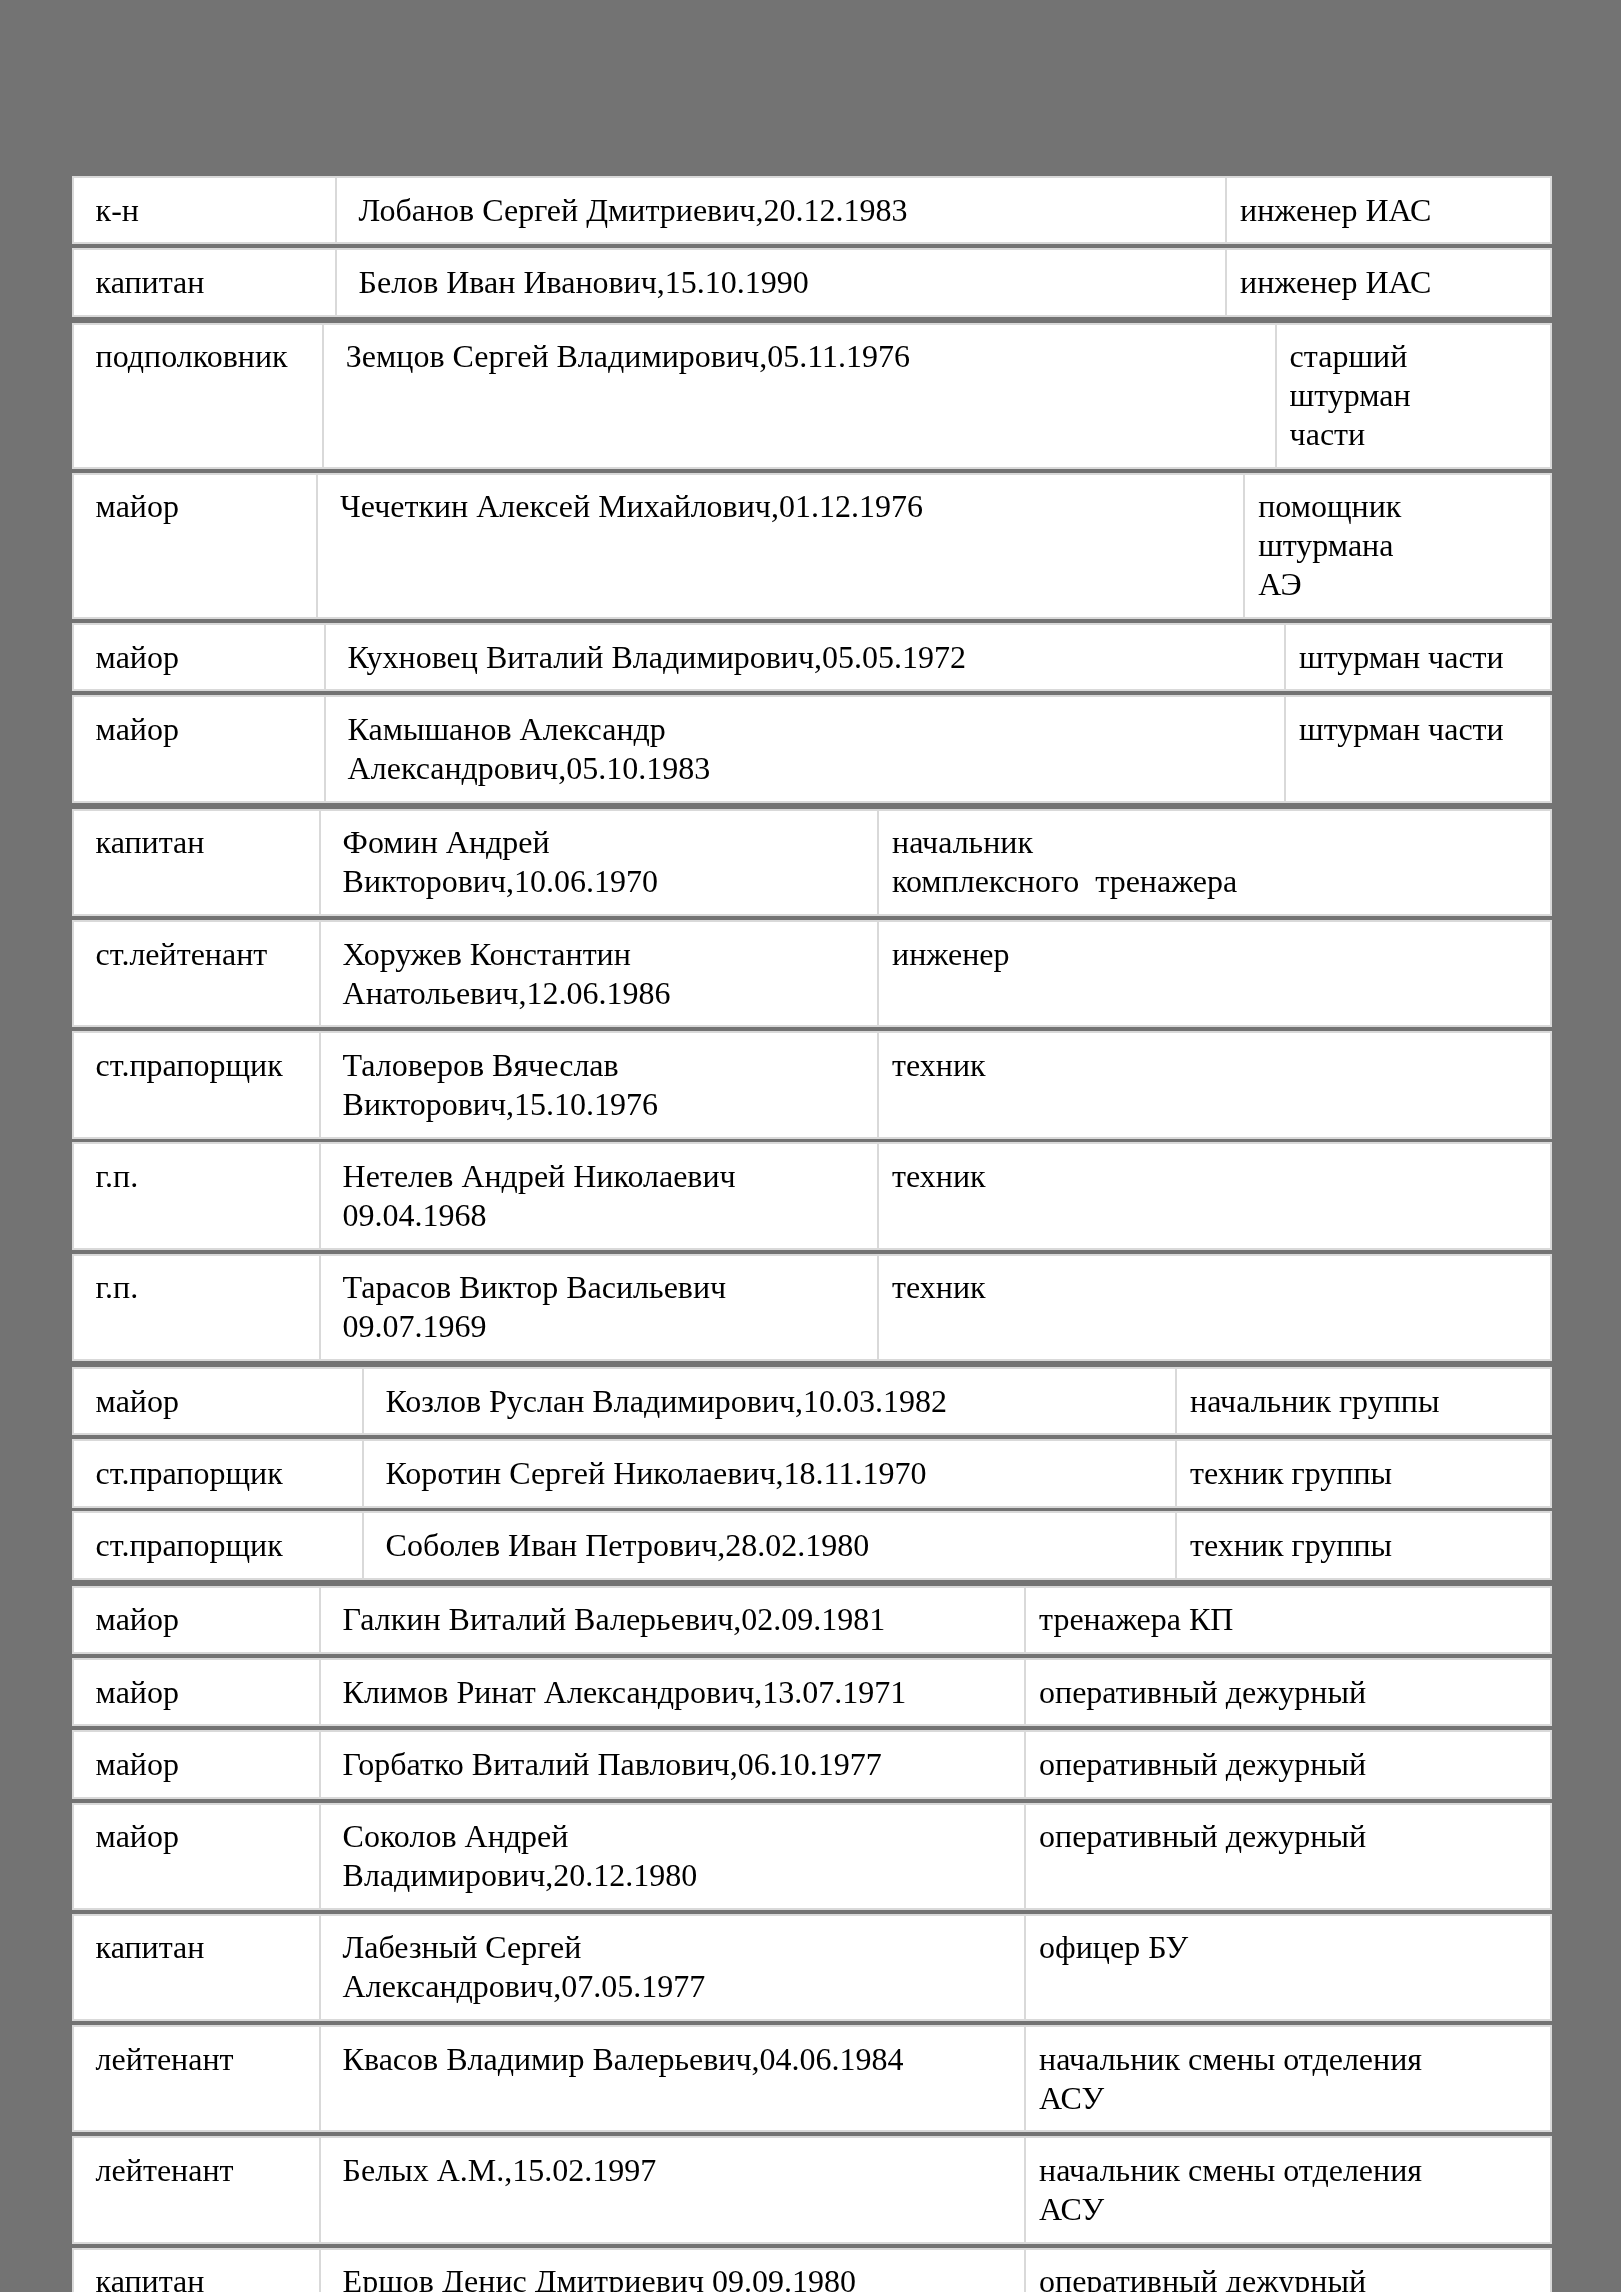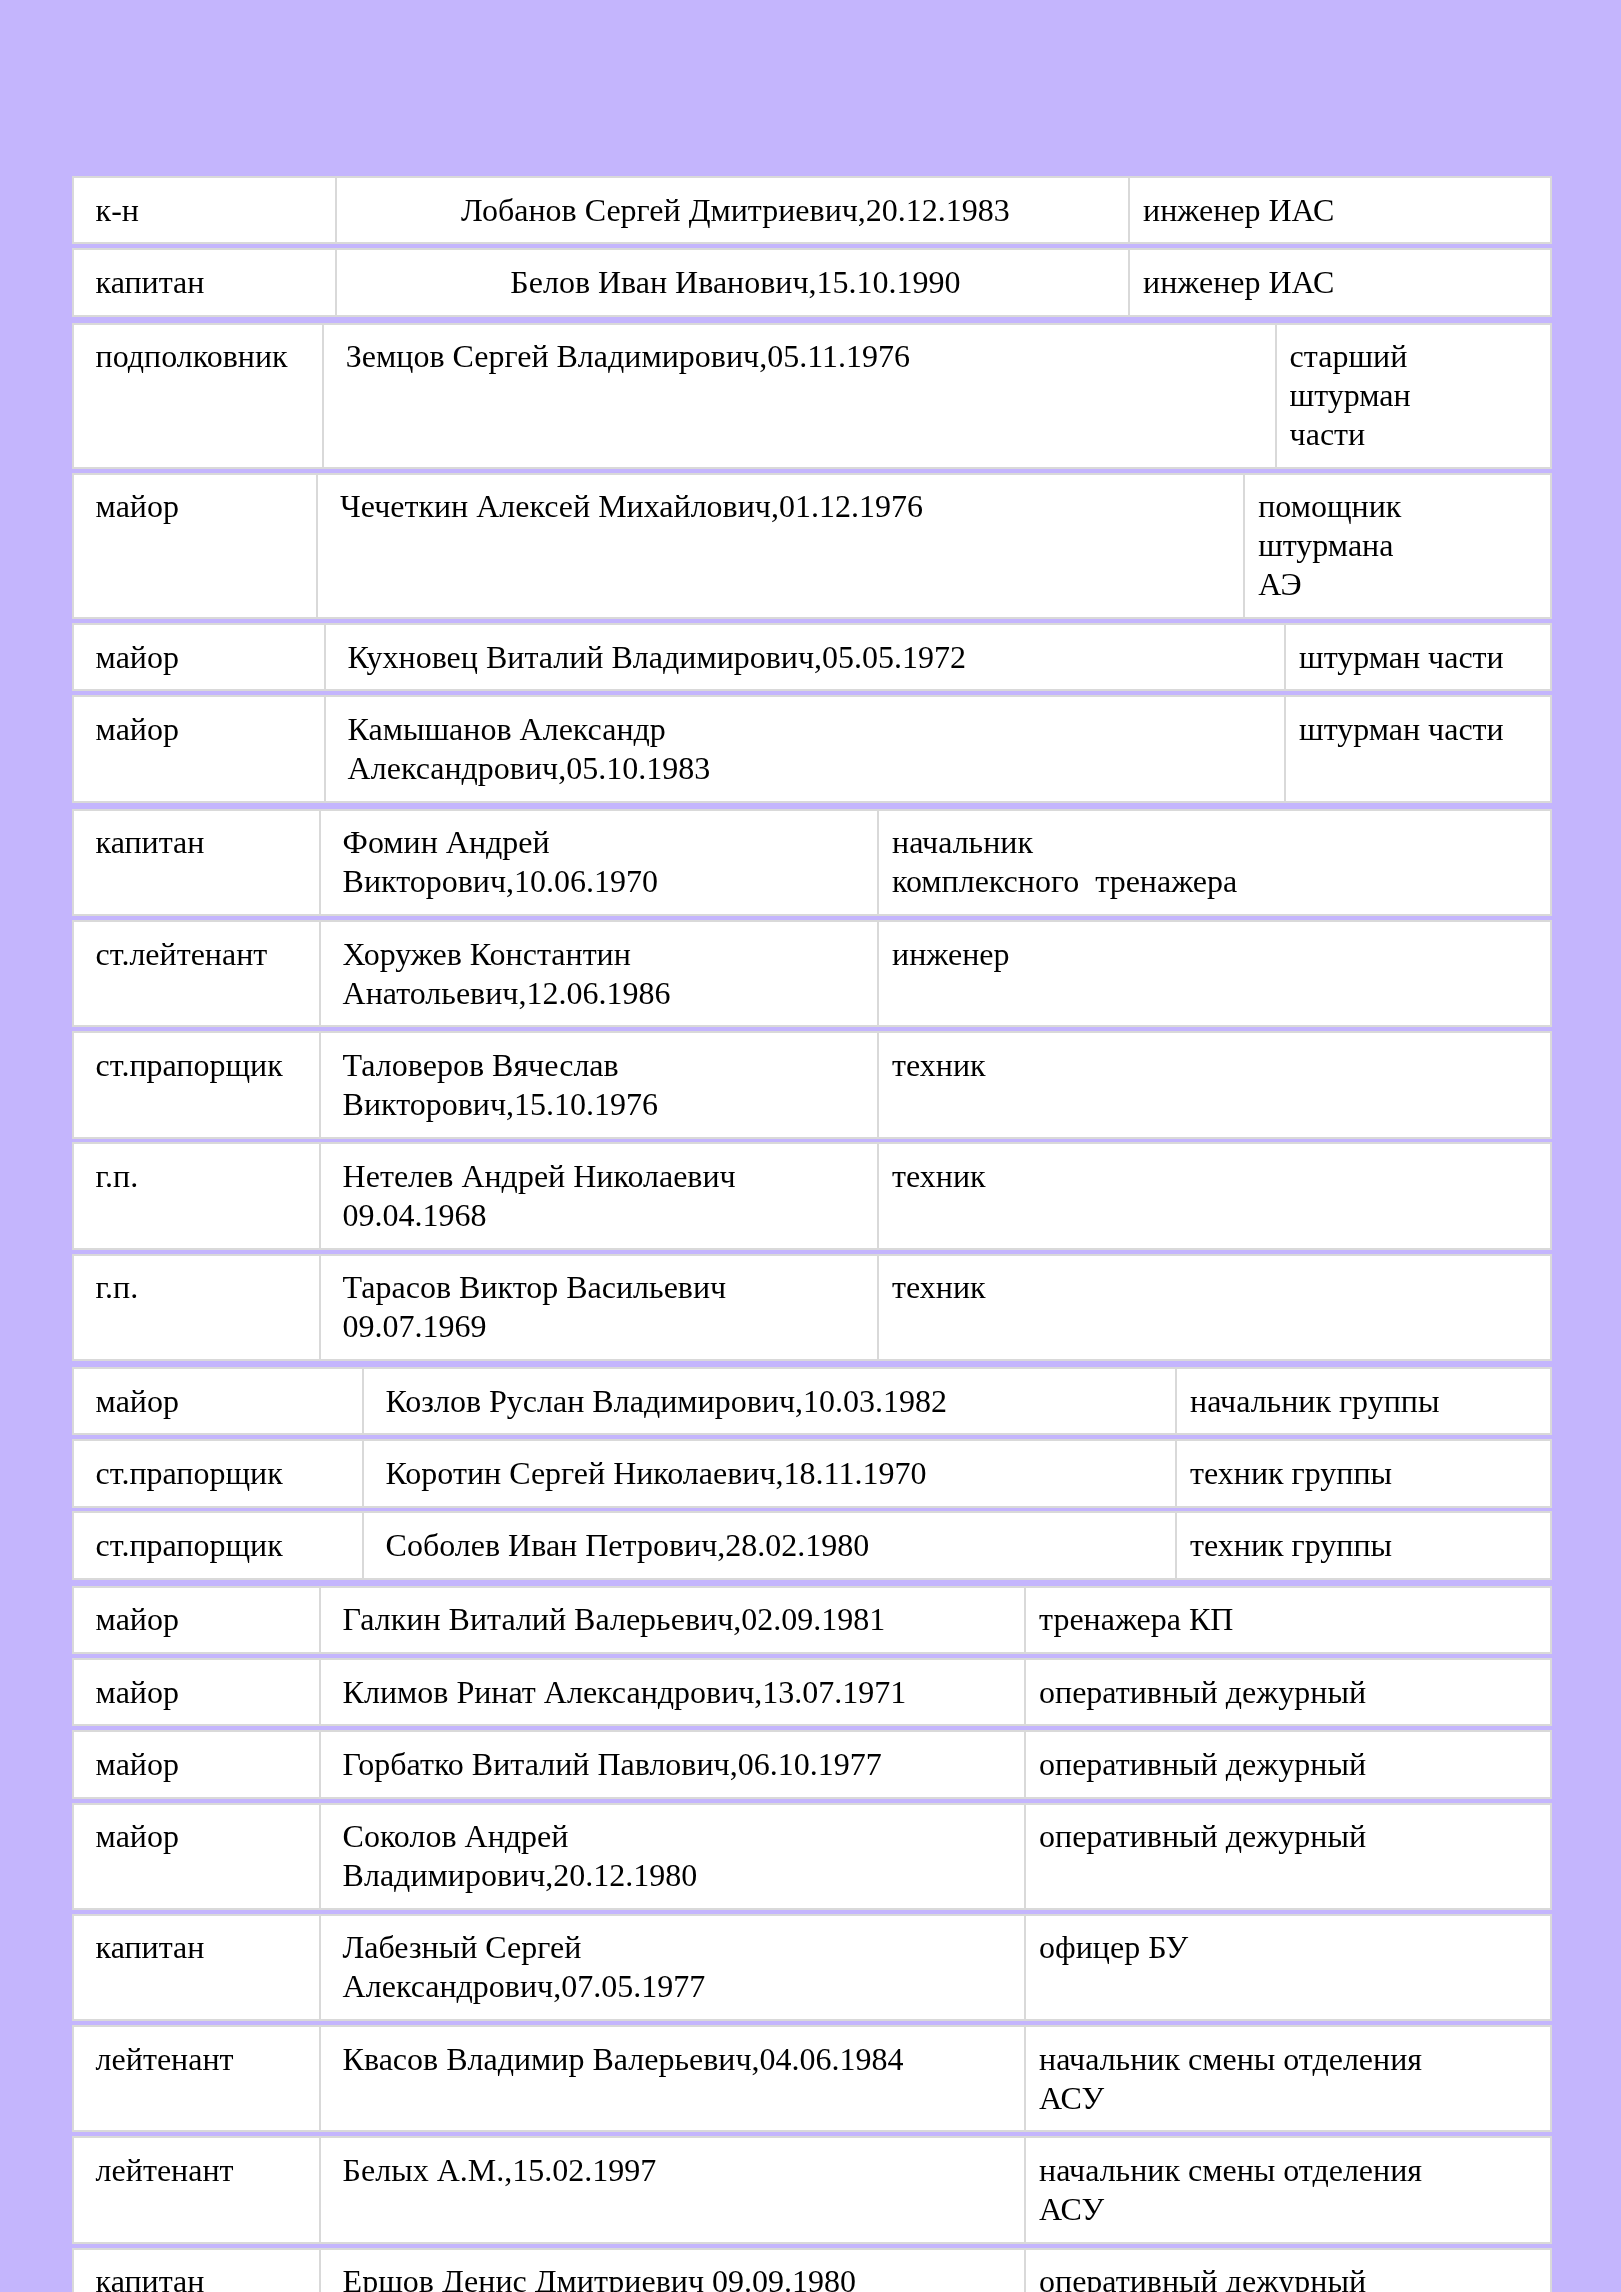--- a/index.html
+++ b/index.html
@@ -13,21 +13,21 @@
     position: relative;
     font-family: "Liberation Serif", "DejaVu Serif", serif;
     color: #000000;
     --bc: #d9d9d9;
   }
   .page {
     position: absolute;
     left: 0; top: 0;
     width: 1621px;
     height: 2293px;
-    background: #c4b5fd;
+    background: #737373;
     overflow: hidden;
   }
   .roster {
     position: absolute;
     left: 72px;
     top: 176px;
     width: 1480px;
   }
   .group { margin: 0 0 5.9px 0; }
   .row {
@@ -42,21 +42,21 @@
     box-sizing: border-box;
     padding: 12.7px 15.7px 12.7px 21.6px;
     font-size: 32px;
     line-height: 39px;
     white-space: pre-wrap;
     overflow-wrap: break-word;
   }
   .c2, .c3 { border-left: 2px solid var(--bc); }
   .c3 { flex: 1 1 auto; padding-left: 13px; }
   
-  .g0 .c1 { width: 261px; } .g0 .c2 { width: 793px; text-align: center; }
+  .g0 .c1 { width: 261px; } .g0 .c2 { width: 890px; }
   .g1 .c1 { width: 250px; } .g1 .c2 { width: 960px; }
   .g2 .c1 { width: 245px; } .g2 .c2 { width: 558px; }
   .g3 .c1 { width: 288px; } .g3 .c2 { width: 813px; }
   .g4 .c1 { width: 245px; } .g4 .c2 { width: 705px; }
 </style>
 </head>
 <body style="--bc: #d9d9d9; background: rgb(255, 255, 255); color: rgb(0, 0, 0);">
 
 <div class="page">
   <div class="roster" id="roster">

